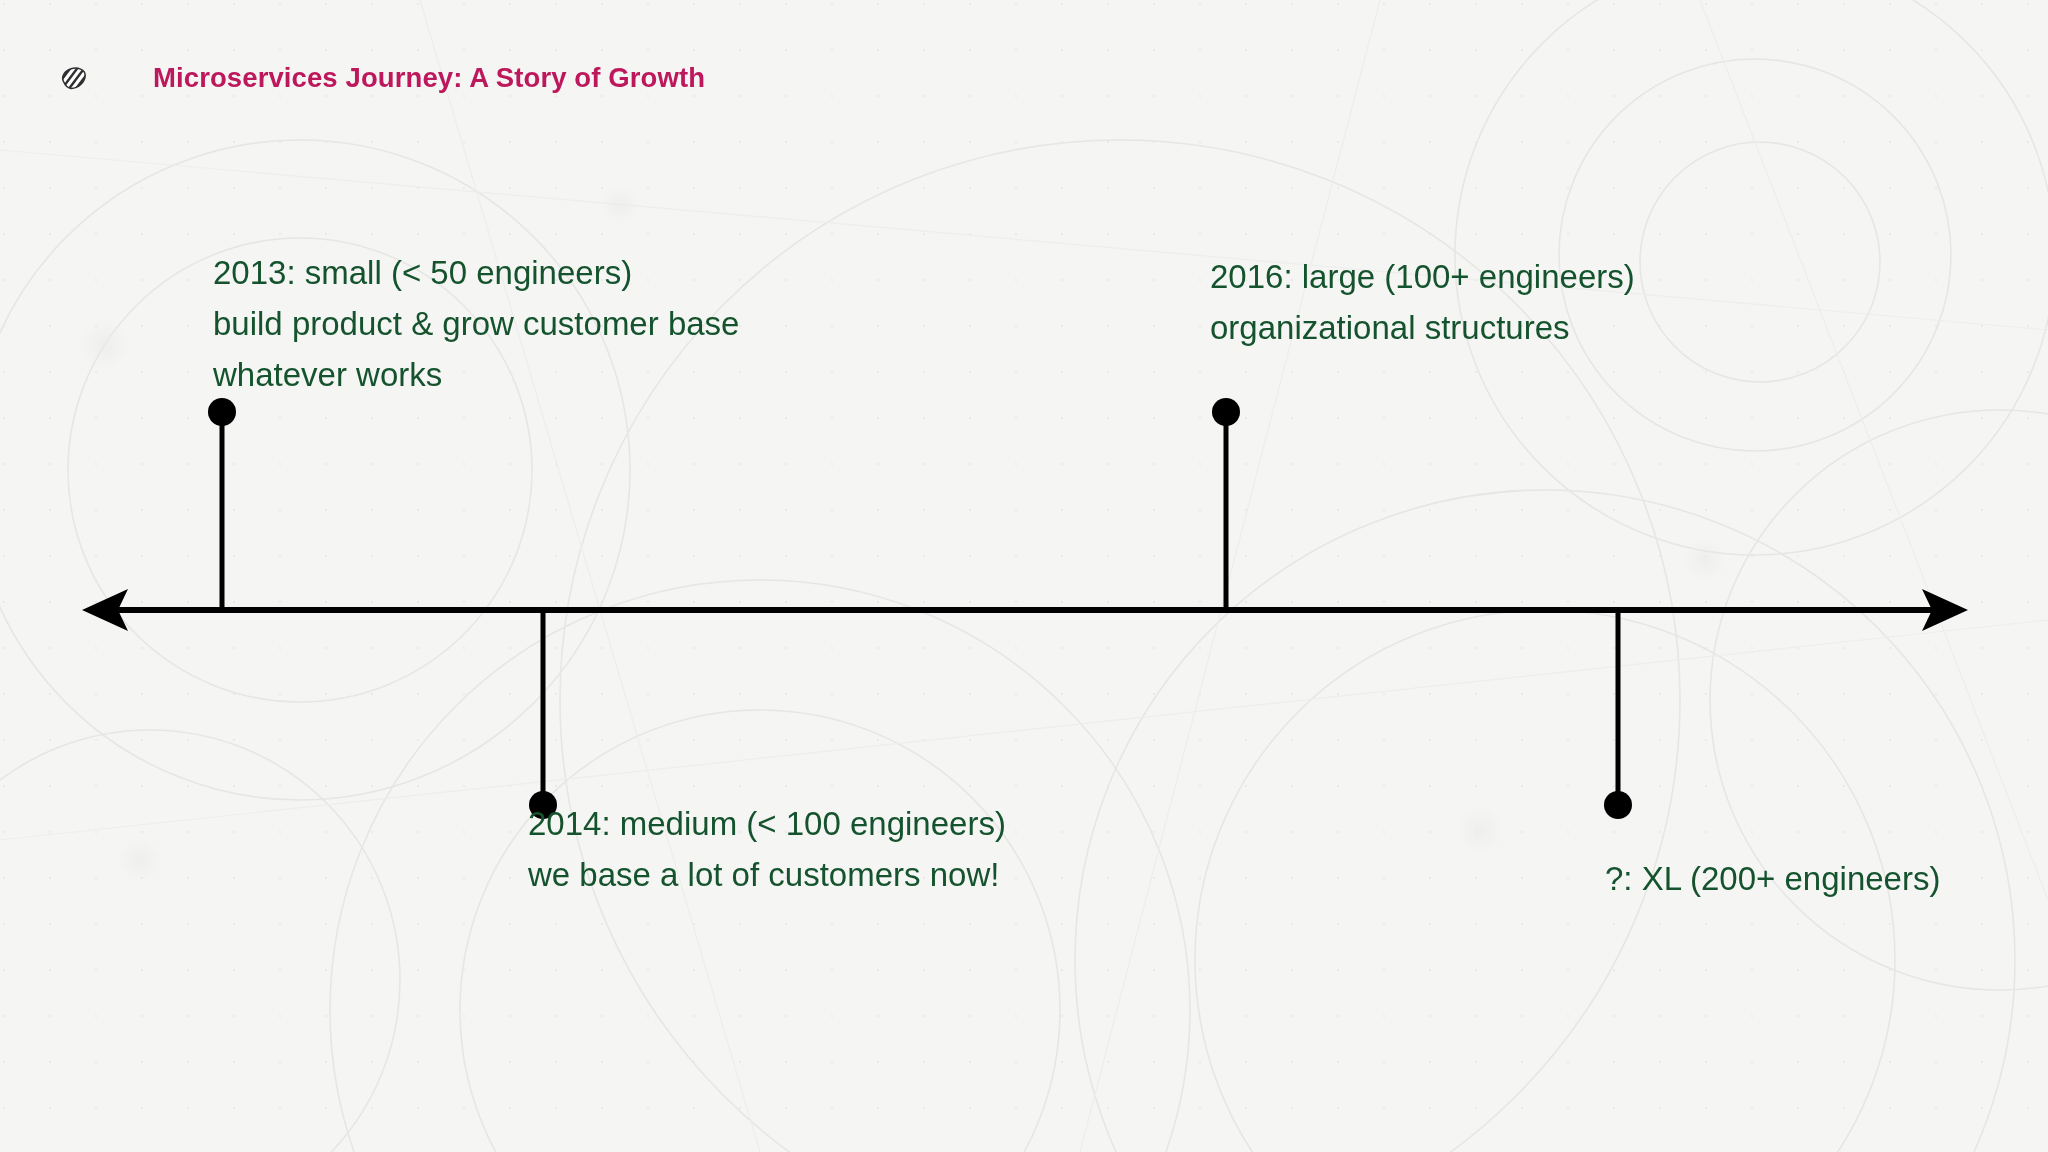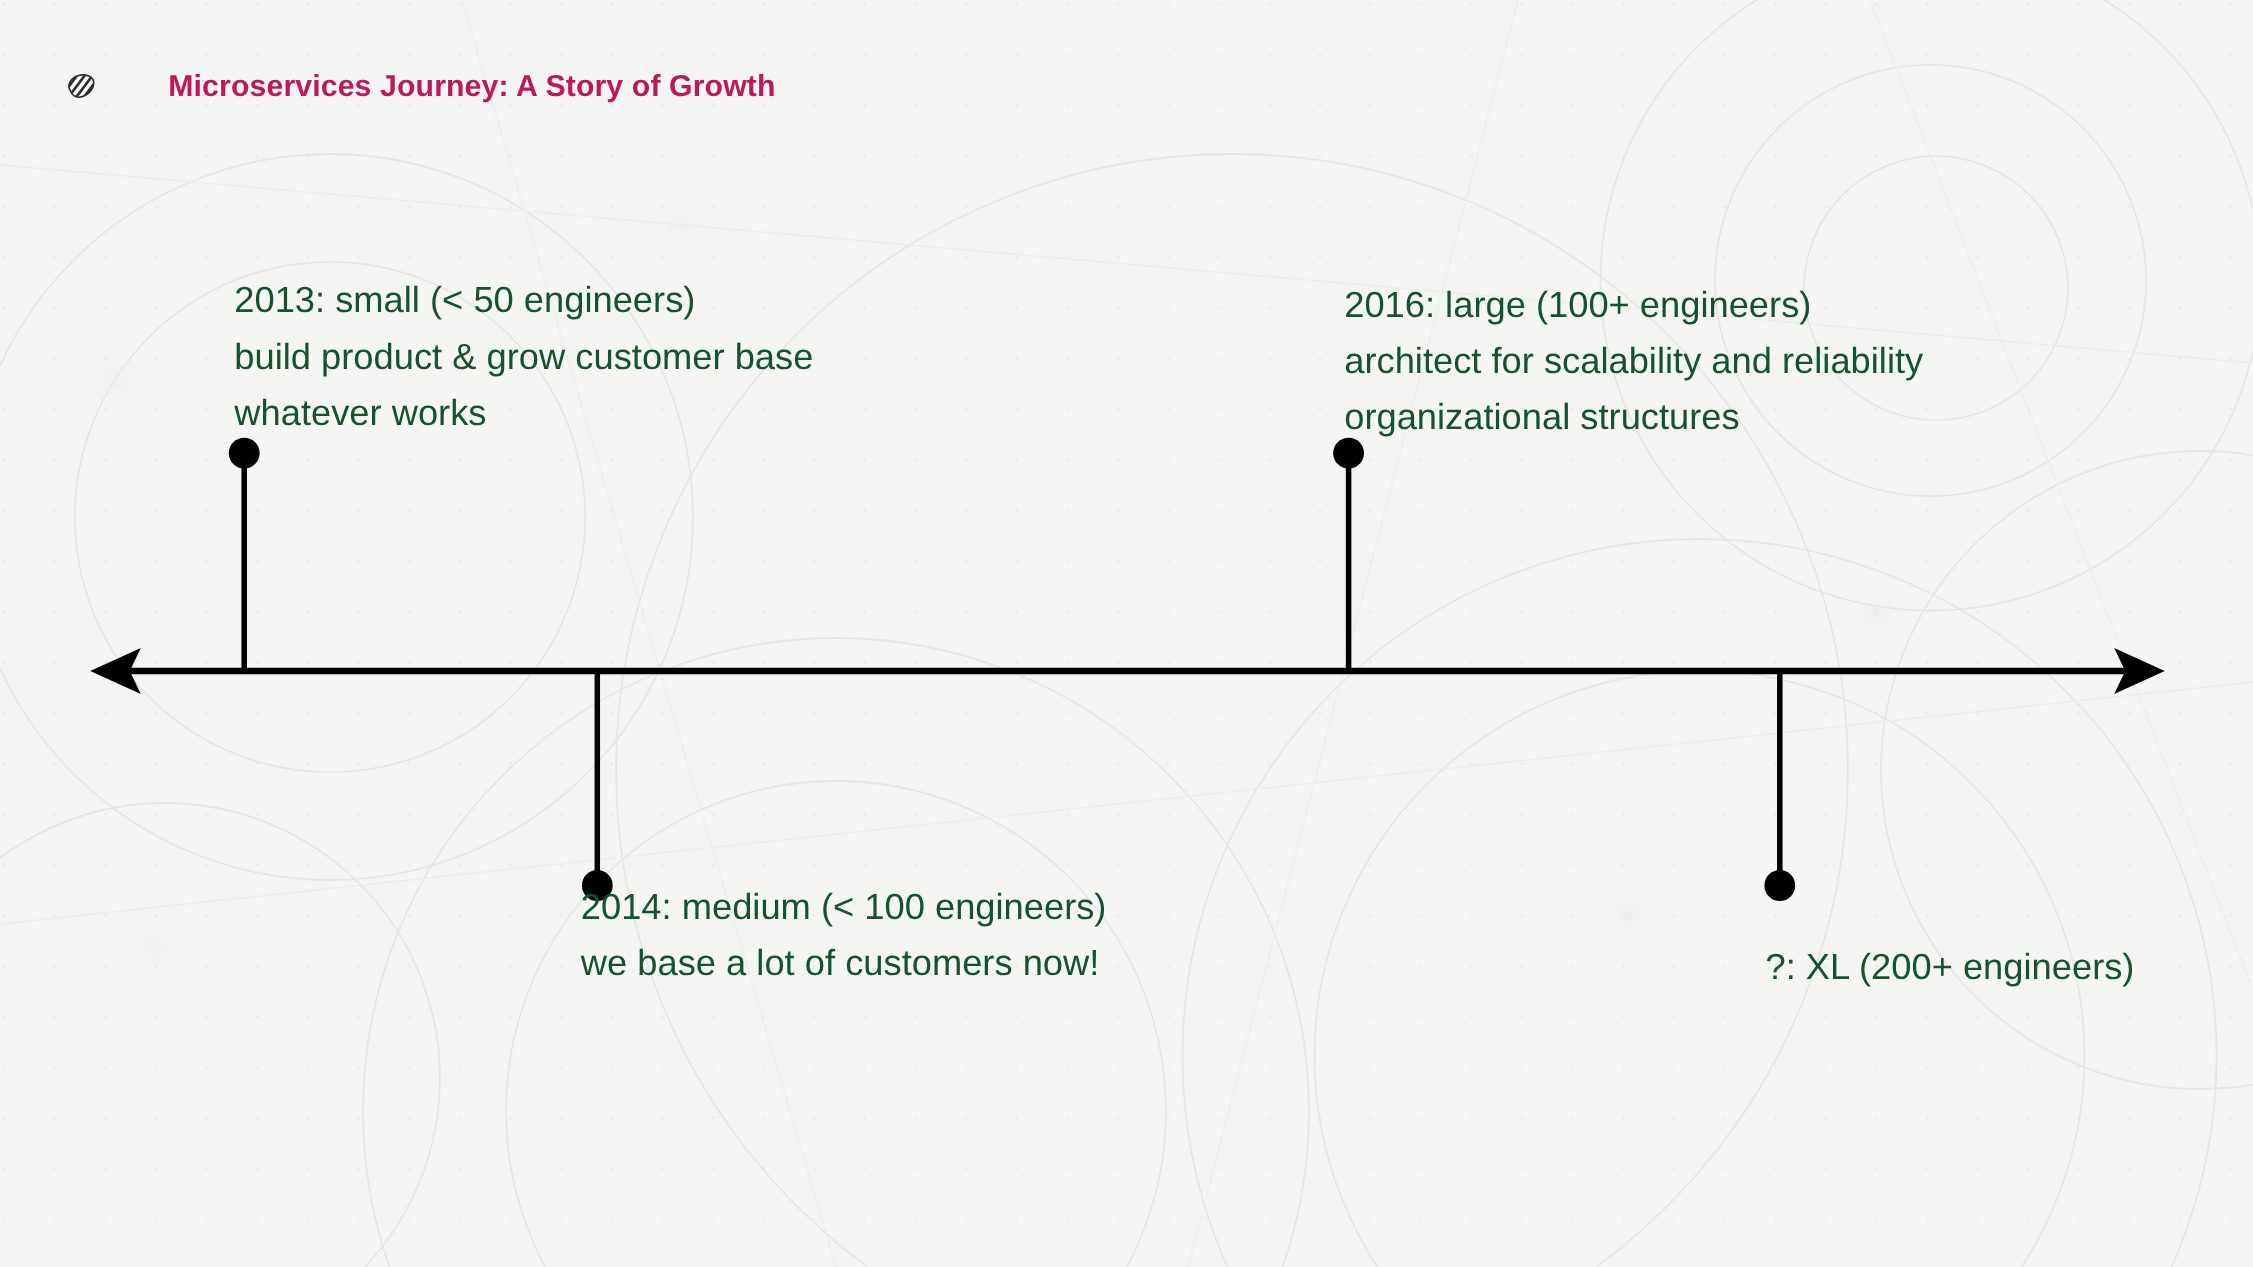--- a/index.html
+++ b/index.html
@@ -64,21 +64,21 @@
     z-index: 2;
     font-size: 33px;
     line-height: 51px;
     color: #14532d;
     white-space: nowrap;
     font-weight: 400;
   }
   .event-label .line { display: block; }
 
   #event-label-2013 { left: 213px; top: 247px; }
-  #event-label-2016 { left: 1210px; top: 251px; margin-left: 12px; }
+  #event-label-2016 { left: 1210px; top: 251px; }
   #event-label-2014 { left: 528px; top: 798px; }
   #event-label-xl   { left: 1605px; top: 853px; }
 </style>
 </head>
 <body>
 
 <svg id="bg-texture" viewBox="0 0 2048 1152" xmlns="http://www.w3.org/2000/svg">
   <defs>
     <pattern id="micro-dots" width="46" height="46" patternUnits="userSpaceOnUse">
       <circle cx="4" cy="4" r="1.1" fill="#e2e2e0"></circle>
@@ -172,21 +172,20 @@
 </svg>
 
 <div class="event-label" id="event-label-2013">
   <span class="line">2013: small (&lt; 50 engineers)</span>
   <span class="line">build product &amp; grow customer base</span>
   <span class="line">whatever works</span>
 </div>
 
 <div class="event-label" id="event-label-2016">
   <span class="line">2016: large (100+ engineers)</span>
-  <span class="line">architect for scalability and reliability</span>
   <span class="line">organizational structures</span>
 </div>
 
 <div class="event-label" id="event-label-2014">
   <span class="line">2014: medium (&lt; 100 engineers)</span>
   <span class="line">we base a lot of customers now!</span>
 </div>
 
 <div class="event-label" id="event-label-xl">
   <span class="line">?: XL (200+ engineers)</span>

